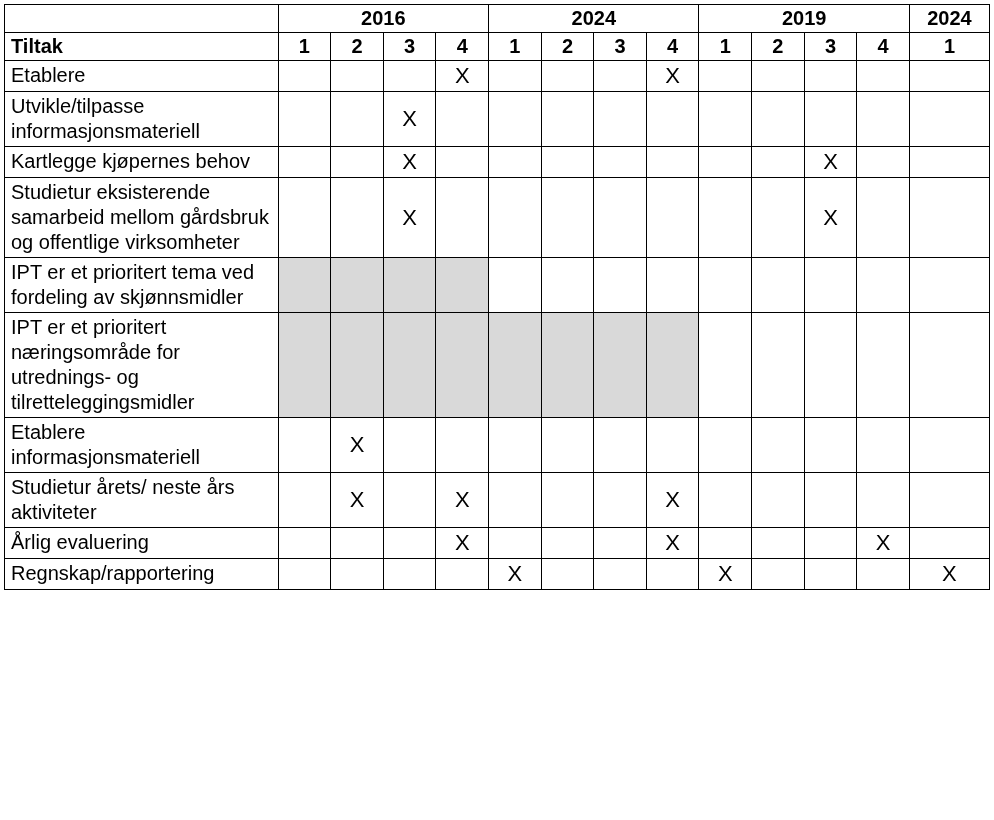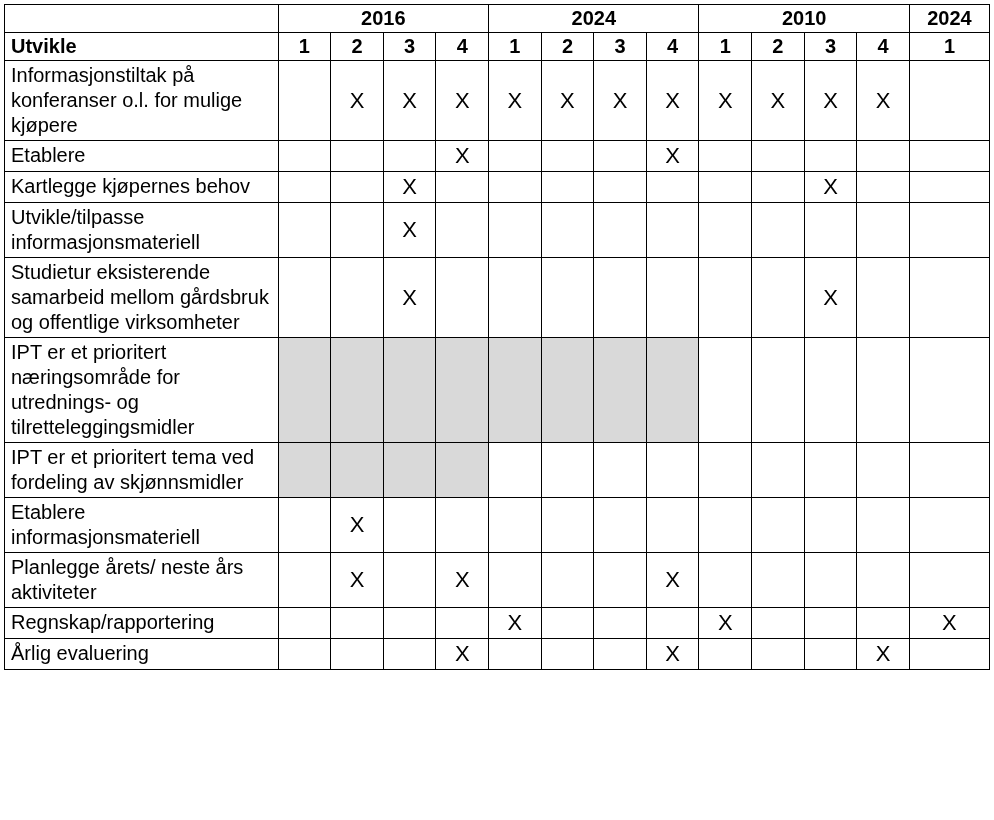--- a/index.html
+++ b/index.html
@@ -74,211 +74,195 @@
       <col class="c-q">
       <col class="c-q">
       <col class="c-q">
     <col class="c-2019">
   </colgroup>
   <thead>
     <tr>
       <th class="corner"></th>
       <th class="year-header" colspan="4">2016</th>
       <th class="year-header" colspan="4">2024</th>
-      <th class="year-header" colspan="4">2010</th>
+      <th class="year-header" colspan="4">2019</th>
       <th class="year-header">2024</th>
     </tr>
     <tr>
-      <th class="tiltak-header">Utvikle</th>
+      <th class="tiltak-header">Tiltak</th>
       <th class="q-header">1</th>
       <th class="q-header">2</th>
       <th class="q-header">3</th>
       <th class="q-header">4</th>
       <th class="q-header">1</th>
       <th class="q-header">2</th>
       <th class="q-header">3</th>
       <th class="q-header">4</th>
       <th class="q-header">1</th>
       <th class="q-header">2</th>
       <th class="q-header">3</th>
       <th class="q-header">4</th>
       <th class="q-header">1</th>
     </tr>
   </thead>
   <tbody id="table-body">
-  <tr>
-        <td class="label">Informasjonstiltak på konferanser o.l. for mulige kjøpere</td>
-        <td class="mark"></td>
-        <td class="mark">X</td>
-        <td class="mark">X</td>
-        <td class="mark">X</td>
-        <td class="mark">X</td>
-        <td class="mark">X</td>
-        <td class="mark">X</td>
-        <td class="mark">X</td>
-        <td class="mark">X</td>
-        <td class="mark">X</td>
-        <td class="mark">X</td>
-        <td class="mark">X</td>
-        <td class="mark"></td>
-      </tr>
       <tr>
         <td class="label">Etablere</td>
         <td class="mark"></td>
         <td class="mark"></td>
         <td class="mark"></td>
         <td class="mark">X</td>
         <td class="mark"></td>
         <td class="mark"></td>
         <td class="mark"></td>
         <td class="mark">X</td>
         <td class="mark"></td>
         <td class="mark"></td>
         <td class="mark"></td>
         <td class="mark"></td>
         <td class="mark"></td>
       </tr>
       <tr>
+        <td class="label">Utvikle/tilpasse informasjonsmateriell</td>
+        <td class="mark"></td>
+        <td class="mark"></td>
+        <td class="mark">X</td>
+        <td class="mark"></td>
+        <td class="mark"></td>
+        <td class="mark"></td>
+        <td class="mark"></td>
+        <td class="mark"></td>
+        <td class="mark"></td>
+        <td class="mark"></td>
+        <td class="mark"></td>
+        <td class="mark"></td>
+        <td class="mark"></td>
+      </tr>
+      <tr>
         <td class="label">Kartlegge kjøpernes behov</td>
         <td class="mark"></td>
         <td class="mark"></td>
         <td class="mark">X</td>
         <td class="mark"></td>
         <td class="mark"></td>
         <td class="mark"></td>
         <td class="mark"></td>
         <td class="mark"></td>
         <td class="mark"></td>
         <td class="mark"></td>
         <td class="mark">X</td>
         <td class="mark"></td>
         <td class="mark"></td>
       </tr>
       <tr>
-        <td class="label">Utvikle/tilpasse informasjonsmateriell</td>
-        <td class="mark"></td>
-        <td class="mark"></td>
-        <td class="mark">X</td>
-        <td class="mark"></td>
-        <td class="mark"></td>
-        <td class="mark"></td>
-        <td class="mark"></td>
-        <td class="mark"></td>
-        <td class="mark"></td>
-        <td class="mark"></td>
-        <td class="mark"></td>
-        <td class="mark"></td>
-        <td class="mark"></td>
-      </tr>
-      <tr>
         <td class="label">Studietur eksisterende samarbeid mellom gårdsbruk og offentlige virksomheter</td>
         <td class="mark"></td>
         <td class="mark"></td>
         <td class="mark">X</td>
         <td class="mark"></td>
         <td class="mark"></td>
         <td class="mark"></td>
         <td class="mark"></td>
         <td class="mark"></td>
         <td class="mark"></td>
         <td class="mark"></td>
         <td class="mark">X</td>
         <td class="mark"></td>
         <td class="mark"></td>
       </tr>
       <tr>
+        <td class="label">IPT er et prioritert tema ved fordeling av skjønnsmidler</td>
+        <td class="mark shaded"></td>
+        <td class="mark shaded"></td>
+        <td class="mark shaded"></td>
+        <td class="mark shaded"></td>
+        <td class="mark"></td>
+        <td class="mark"></td>
+        <td class="mark"></td>
+        <td class="mark"></td>
+        <td class="mark"></td>
+        <td class="mark"></td>
+        <td class="mark"></td>
+        <td class="mark"></td>
+        <td class="mark"></td>
+      </tr>
+      <tr>
         <td class="label">IPT er et prioritert næringsområde for utrednings- og tilretteleggingsmidler</td>
         <td class="mark shaded"></td>
         <td class="mark shaded"></td>
         <td class="mark shaded"></td>
         <td class="mark shaded"></td>
         <td class="mark shaded"></td>
         <td class="mark shaded"></td>
         <td class="mark shaded"></td>
         <td class="mark shaded"></td>
         <td class="mark"></td>
         <td class="mark"></td>
         <td class="mark"></td>
         <td class="mark"></td>
         <td class="mark"></td>
       </tr>
       <tr>
-        <td class="label">IPT er et prioritert tema ved fordeling av skjønnsmidler</td>
-        <td class="mark shaded"></td>
-        <td class="mark shaded"></td>
-        <td class="mark shaded"></td>
-        <td class="mark shaded"></td>
-        <td class="mark"></td>
-        <td class="mark"></td>
-        <td class="mark"></td>
-        <td class="mark"></td>
-        <td class="mark"></td>
-        <td class="mark"></td>
-        <td class="mark"></td>
-        <td class="mark"></td>
-        <td class="mark"></td>
-      </tr>
-      <tr>
         <td class="label">Etablere informasjonsmateriell</td>
         <td class="mark"></td>
         <td class="mark">X</td>
         <td class="mark"></td>
         <td class="mark"></td>
         <td class="mark"></td>
         <td class="mark"></td>
         <td class="mark"></td>
         <td class="mark"></td>
         <td class="mark"></td>
         <td class="mark"></td>
         <td class="mark"></td>
         <td class="mark"></td>
         <td class="mark"></td>
       </tr>
       <tr>
-        <td class="label">Planlegge årets/ neste års aktiviteter</td>
-        <td class="mark"></td>
-        <td class="mark">X</td>
-        <td class="mark"></td>
-        <td class="mark">X</td>
-        <td class="mark"></td>
-        <td class="mark"></td>
-        <td class="mark"></td>
-        <td class="mark">X</td>
-        <td class="mark"></td>
-        <td class="mark"></td>
-        <td class="mark"></td>
-        <td class="mark"></td>
+        <td class="label">Studietur årets/ neste års aktiviteter</td>
+        <td class="mark"></td>
+        <td class="mark">X</td>
+        <td class="mark"></td>
+        <td class="mark">X</td>
+        <td class="mark"></td>
+        <td class="mark"></td>
+        <td class="mark"></td>
+        <td class="mark">X</td>
+        <td class="mark"></td>
+        <td class="mark"></td>
+        <td class="mark"></td>
+        <td class="mark"></td>
+        <td class="mark"></td>
+      </tr>
+      <tr>
+        <td class="label">Årlig evaluering</td>
+        <td class="mark"></td>
+        <td class="mark"></td>
+        <td class="mark"></td>
+        <td class="mark">X</td>
+        <td class="mark"></td>
+        <td class="mark"></td>
+        <td class="mark"></td>
+        <td class="mark">X</td>
+        <td class="mark"></td>
+        <td class="mark"></td>
+        <td class="mark"></td>
+        <td class="mark">X</td>
         <td class="mark"></td>
       </tr>
       <tr>
         <td class="label">Regnskap/rapportering</td>
         <td class="mark"></td>
         <td class="mark"></td>
         <td class="mark"></td>
         <td class="mark"></td>
         <td class="mark">X</td>
         <td class="mark"></td>
         <td class="mark"></td>
         <td class="mark"></td>
         <td class="mark">X</td>
         <td class="mark"></td>
         <td class="mark"></td>
         <td class="mark"></td>
         <td class="mark">X</td>
-      </tr>
-      <tr>
-        <td class="label">Årlig evaluering</td>
-        <td class="mark"></td>
-        <td class="mark"></td>
-        <td class="mark"></td>
-        <td class="mark">X</td>
-        <td class="mark"></td>
-        <td class="mark"></td>
-        <td class="mark"></td>
-        <td class="mark">X</td>
-        <td class="mark"></td>
-        <td class="mark"></td>
-        <td class="mark"></td>
-        <td class="mark">X</td>
-        <td class="mark"></td>
       </tr>
     </tbody>
 </table>
 
 </body></html>

